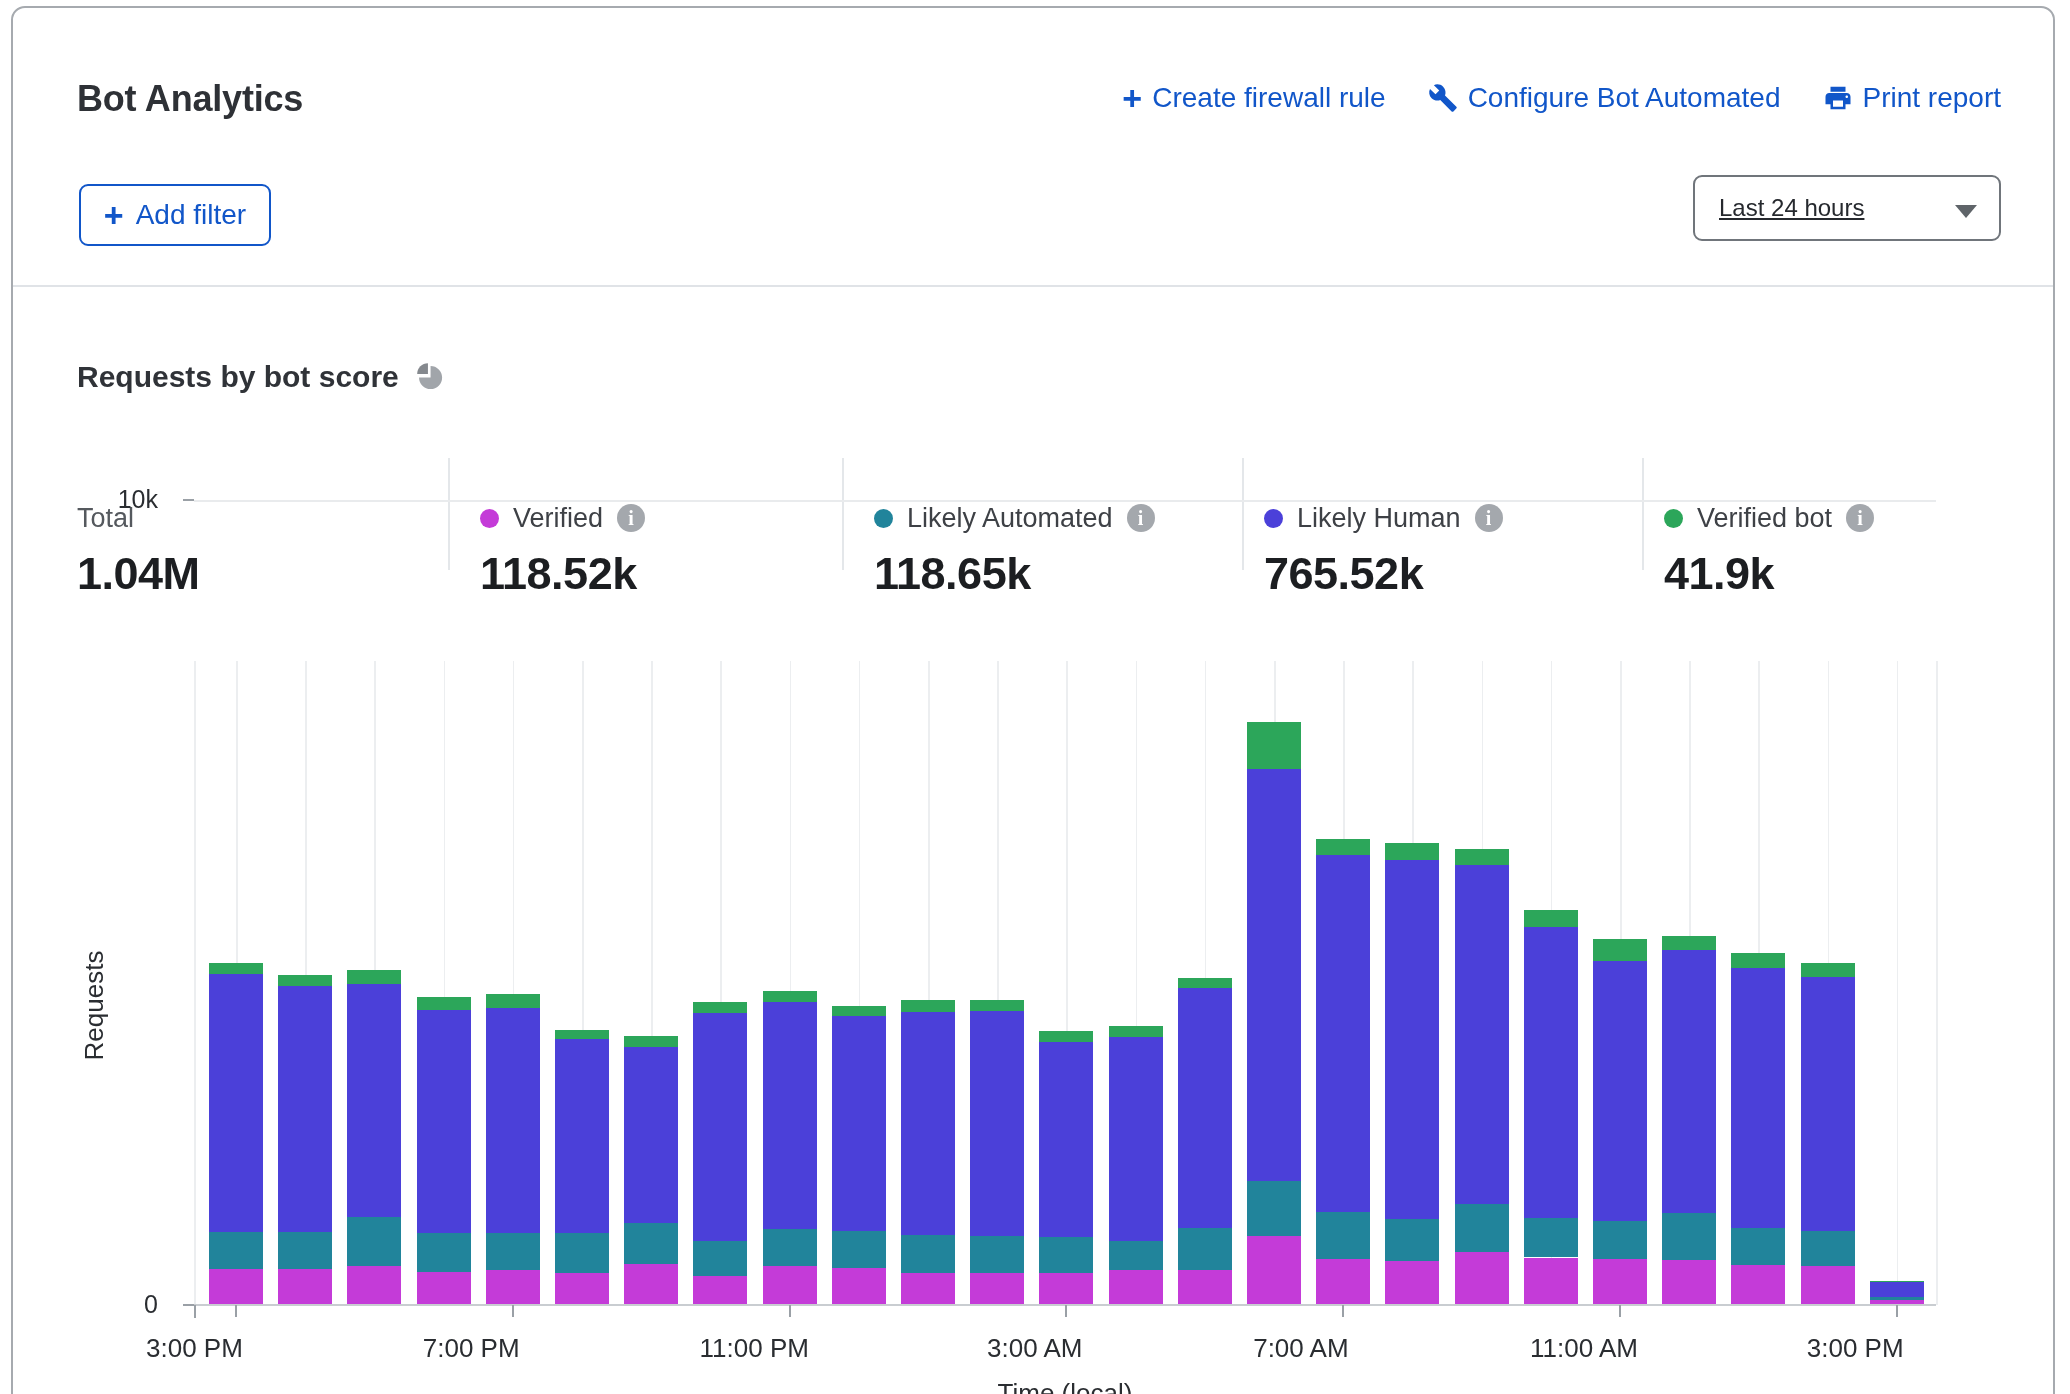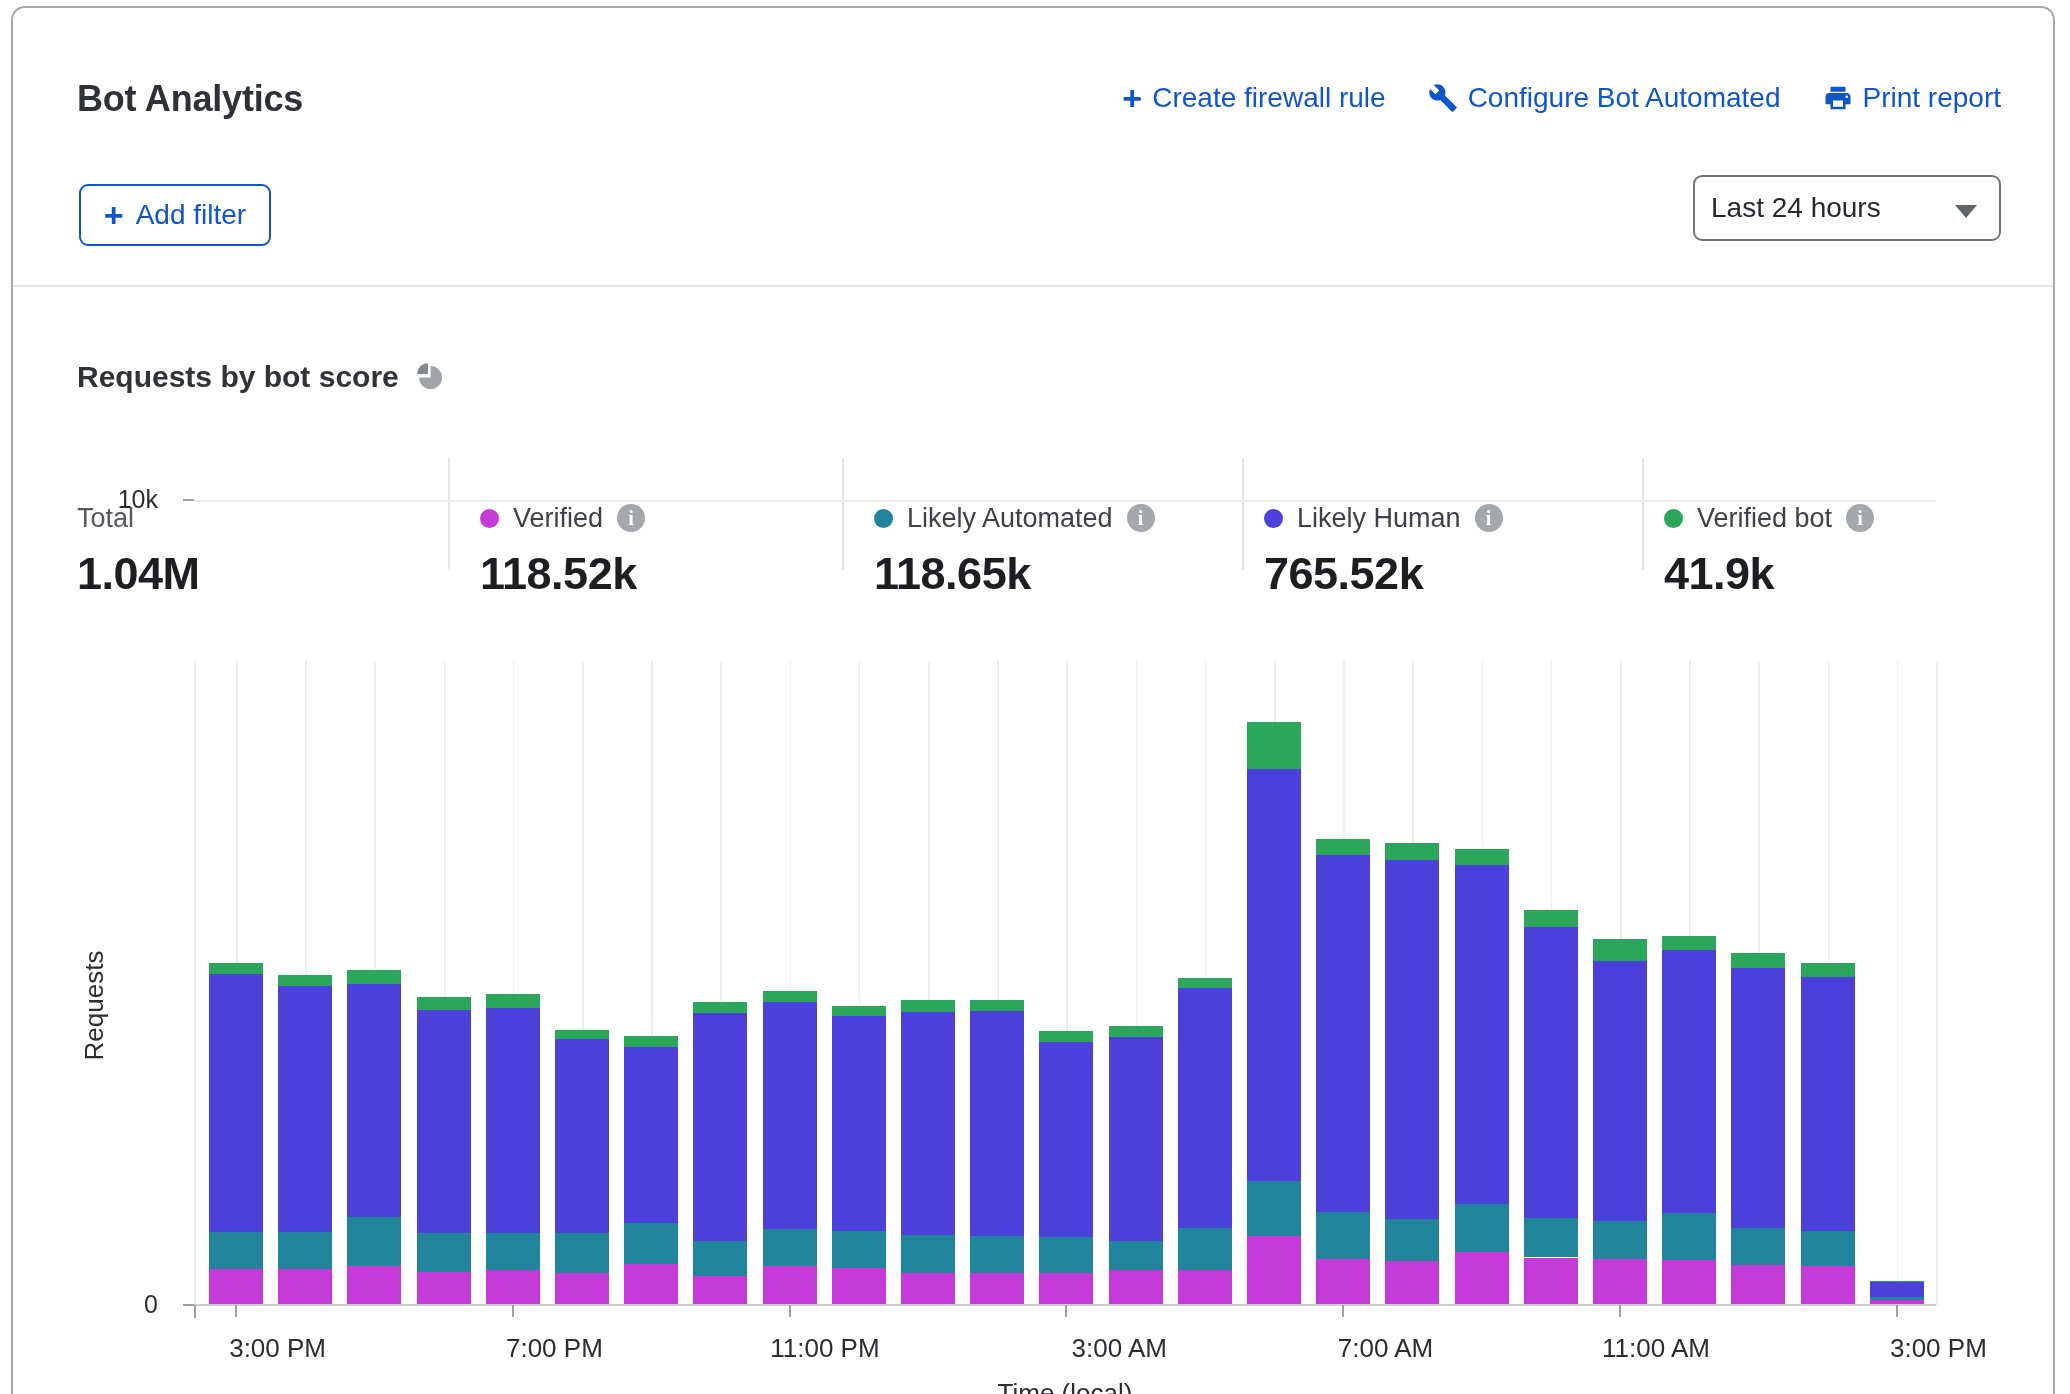--- a/index.html
+++ b/index.html
@@ -10,21 +10,21 @@
   
   .page-title { position:absolute; left:64px; top:70px; font-size:36px; font-weight:700; color:#2e3136; letter-spacing:-0.2px; }
   .actions { position:absolute; right:52px; top:74px; display:flex; gap:42px; align-items:center; }
   .action-link { display:flex; align-items:center; gap:10px; color:#1156c9; font-size:28px; cursor:pointer; }
   .plus-glyph { font-size:34px; font-weight:600; line-height:28px; }
   .btn-add-filter { position:absolute; left:66px; top:176px; width:192px; height:62px;
           border:2.5px solid #1156c9; border-radius:9px; background:#fff; color:#1156c9;
           font-size:28px; display:flex; align-items:center; justify-content:center; gap:12px; cursor:pointer; }
   .select { position:absolute; right:52px; top:167px; width:308px; height:66px; border:2px solid #70757b;
           border-radius:9px; background:#fff; display:flex; align-items:center; cursor:pointer; }
-  .select .val { font-size:28px; color:#26292e; margin-left:16px; }
+  .select .val { font-size:24px; color:#26292e; margin-left:24px;text-decoration:underline; }
   .caret { position:absolute; right:22px; top:28px; width:0; height:0;
           border-left:11px solid transparent; border-right:11px solid transparent; border-top:13px solid #5f6469; }
   .header-divider { position:absolute; left:0; top:277px; width:100%; height:2px; background:#e0e3e7; }
   
   .section-title { position:absolute; left:64px; top:352px; font-size:30px; font-weight:700; color:#303338;
           display:flex; align-items:center; gap:16px; }
   
   #stats { position:absolute; left:0; top:440px; width:100%; height:130px; }
   .stat-col { position:absolute; top:8px;margin-top:46px; }
   .stat-label-row { display:flex; align-items:center; gap:14px; height:32px; }
@@ -36,21 +36,21 @@
           display:flex; align-items:center; justify-content:center; }
   .stat-value { margin-top:14px; font-size:45px; font-weight:700; color:#1c1e21; letter-spacing:-0.5px; }
   .stat-divider { position:absolute; top:10px; width:2px; height:112px; background:#e4e7ea; }
   
   #chart { position:absolute; left:0; top:600px; width:2070px; height:794px; }
   .gridline-h { position:absolute; height:1.5px; background:#e9ebed; }
   .gridline-v { position:absolute; width:1.5px; background:#eceef0; }
   .axis-line { position:absolute; height:2px; background:#c9cdd1; }
   .tick { position:absolute; background:#9aa0a6; }
   .y-label { position:absolute; width:100px; text-align:right; font-size:25px; color:#2a2d31; }
-  .x-label { position:absolute; width:180px; text-align:right; font-size:26px; color:#2a2d31; }
+  .x-label { position:absolute; width:180px; text-align:left; font-size:26px; color:#2a2d31; }
   .bar-seg { position:absolute; }
   .axis-title { font-size:26px; color:#2a2d31; position:absolute; text-align:center; }
   .pie-icon-svg, .action-ico { flex:0 0 auto; }
 </style>
 </head>
 <body>
 
 <div id="card">
 
   <div class="page-title">Bot Analytics</div>

